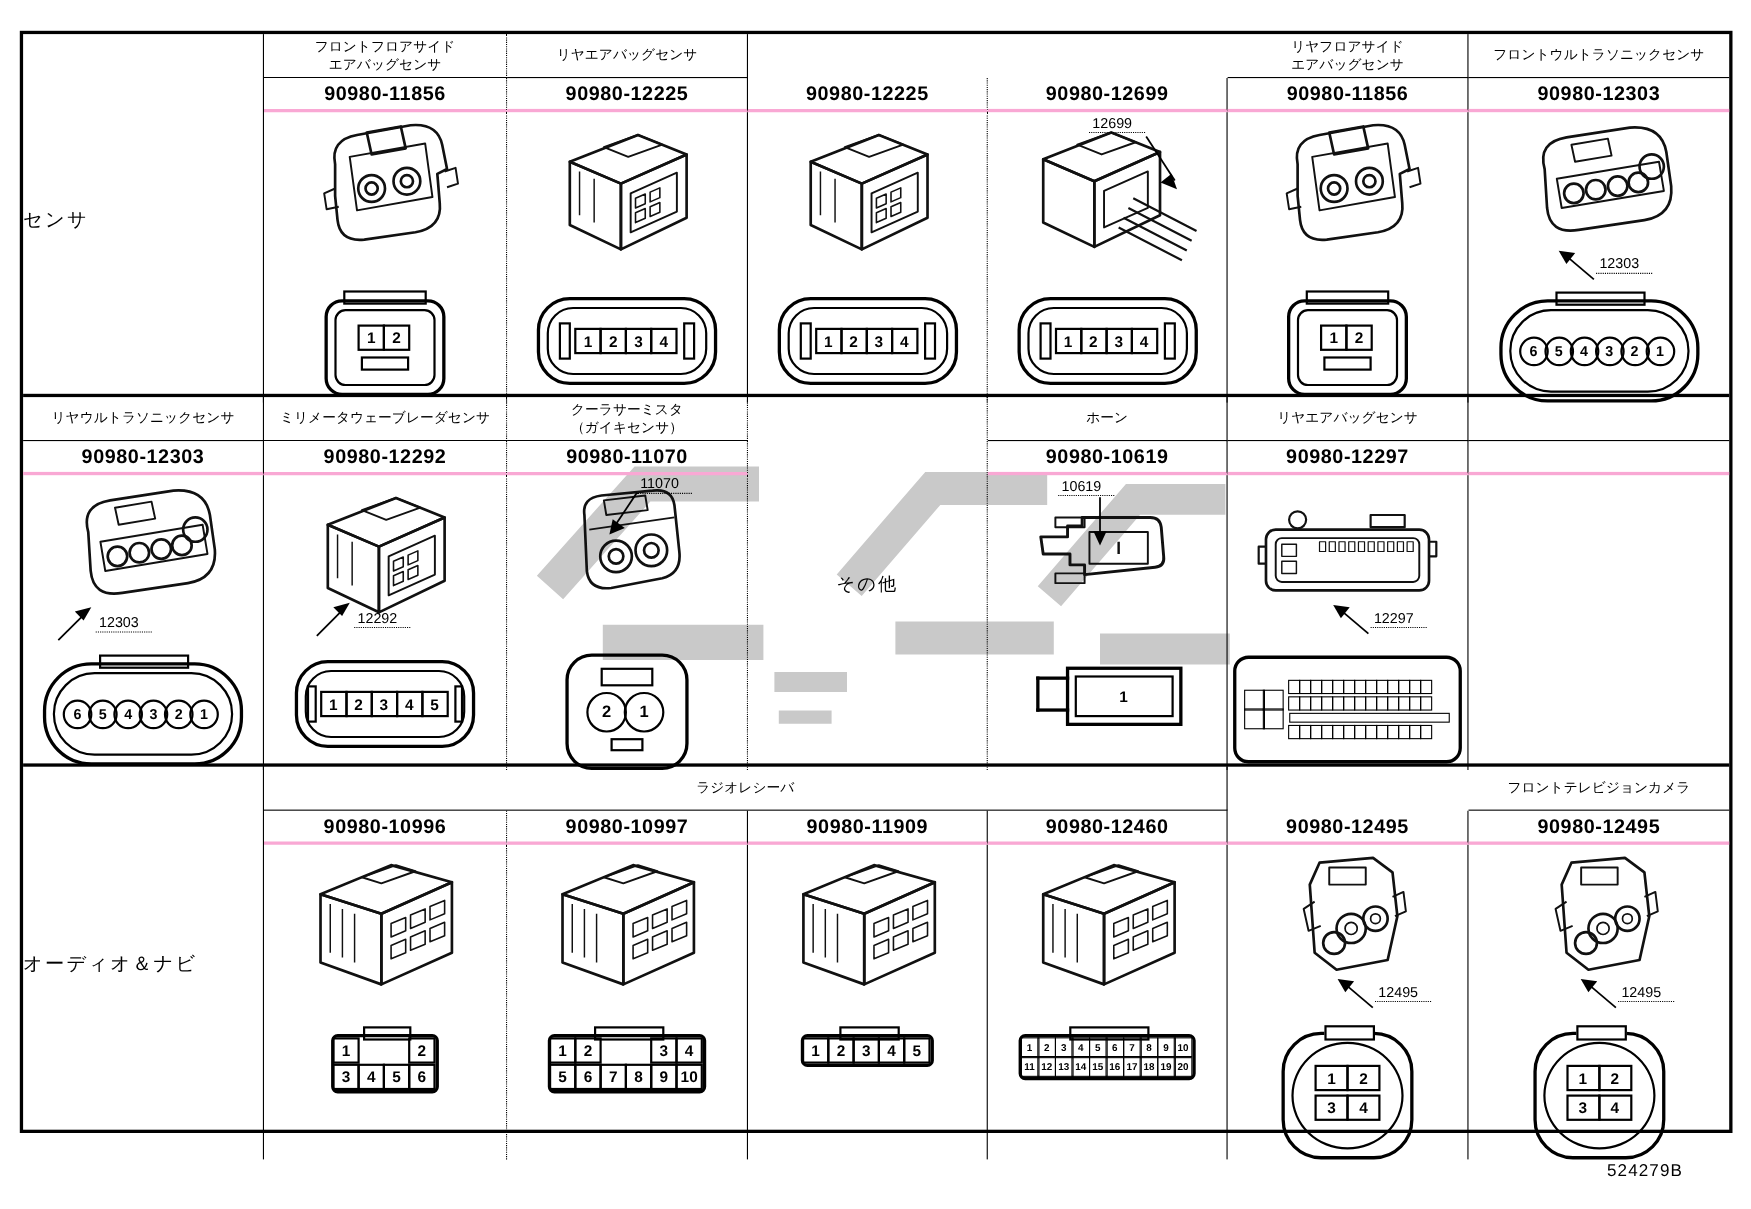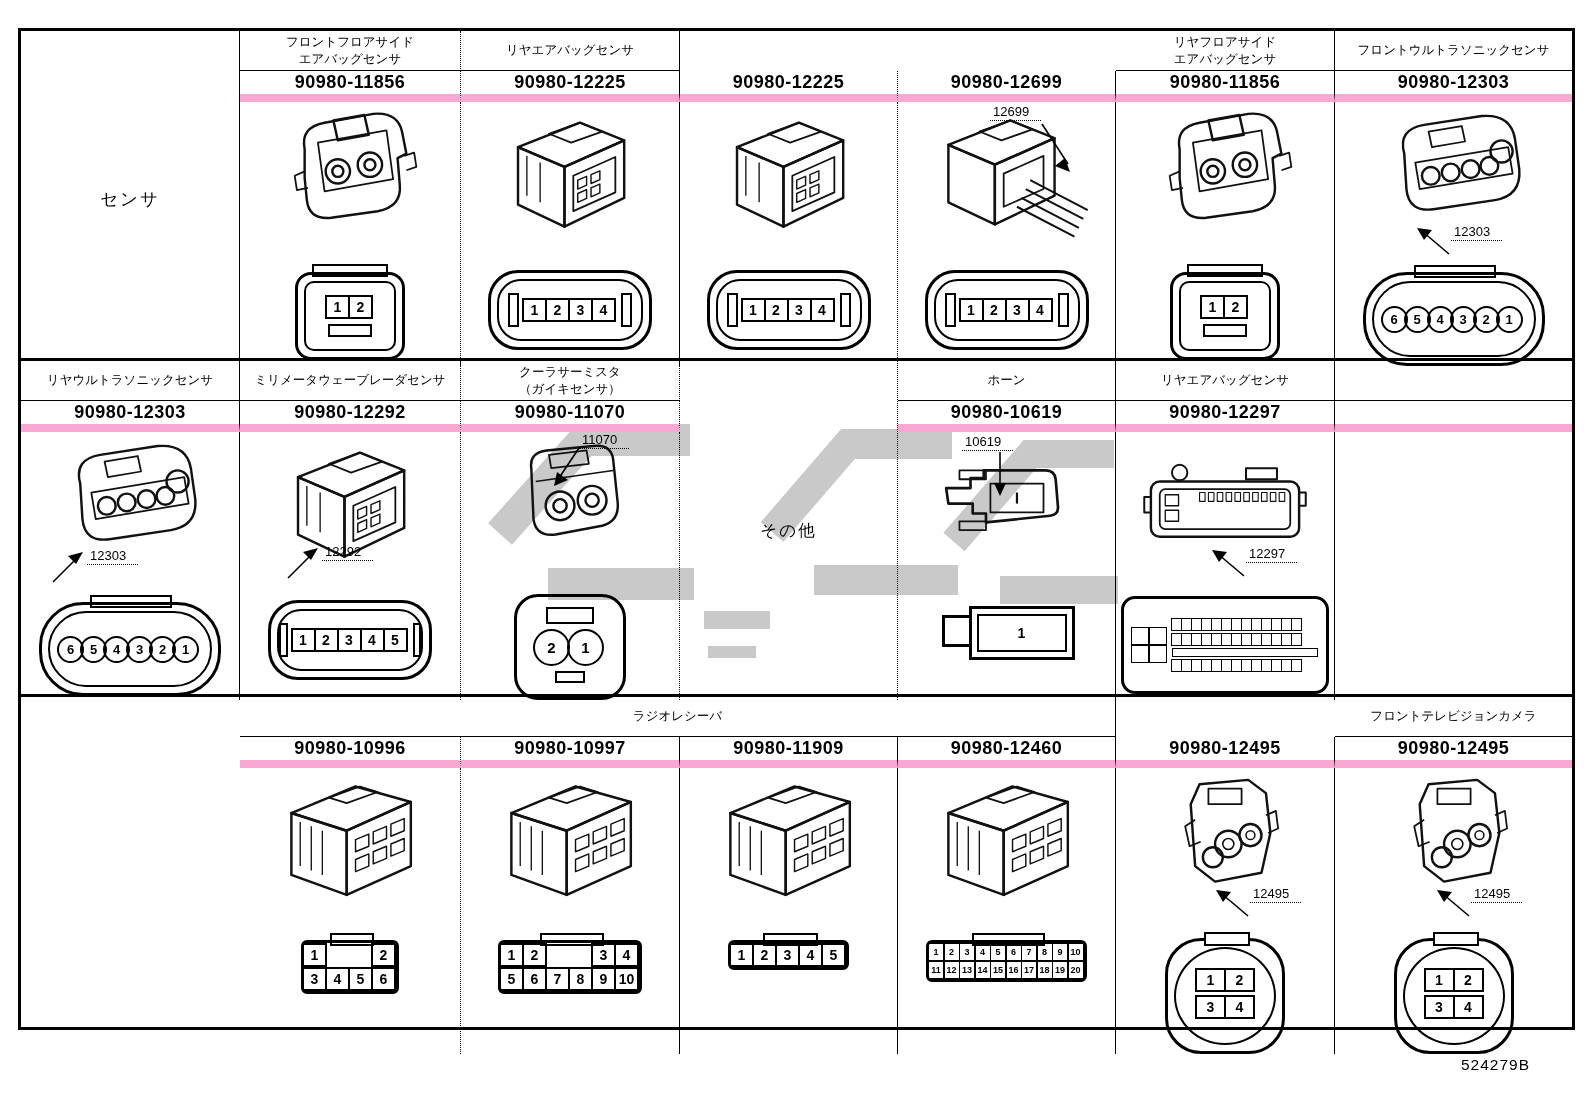--- a/index.html
+++ b/index.html
@@ -12,30 +12,30 @@
          display:flex;flex-direction:column;z-index:1;background:transparent}
   .band{display:grid;grid-template-columns:219px 221px 219px 218px 218px 219px 237px;}
   .band1{height:327px;grid-template-rows:40px 31px 1fr}
   .band2{height:333px;border-top:3px solid #000;grid-template-rows:40px 31px 1fr}
   .band3{height:333px;border-top:3px solid #000;grid-template-rows:40px 31px 1fr}
   .cell{position:relative;box-sizing:border-box;background:transparent}
   .br-s{border-right:1.5px solid #000}
   .br-d{border-right:1.5px dotted #000}
   .hdr{display:flex;align-items:center;justify-content:center;text-align:center;
        font-size:12.5px;line-height:1.35;border-bottom:1px solid #000;white-space:pre-line}
-  .pnum{display:flex;align-items:center;justify-content:center;border-bottom:8px solid #f9a8d4;
+  .pnum{display:flex;align-items:center;justify-content:center;border-bottom:3px solid #f9a8d4;
         font-weight:bold;font-size:18px;letter-spacing:.5px}
-  .rowlabel{display:flex;align-items:center;justify-content:center;font-size:17.5px;letter-spacing:2px}
+  .rowlabel{display:flex;align-items:center;font-size:17.5px;letter-spacing:2px}
   .otherlabel{display:flex;align-items:center;justify-content:center;font-size:16.5px;letter-spacing:2px}
   .draw{display:flex;flex-direction:column;align-items:center}
   .art{height:152px;width:100%;display:flex;align-items:center;justify-content:center;position:relative}
   .front{flex:1;width:100%;display:flex;align-items:flex-start;justify-content:center;padding-top:6px;box-sizing:border-box}
   .artsvg{stroke:#111;fill:none}
   
-  .callout{position:absolute;z-index:3;display:flex;align-items:flex-start}
+  .callout{position:absolute;z-index:3;display:flex;align-items:center}
   .co-label{font-size:13px;border-bottom:1.5px dotted #000;padding:0 12px 1px 3px;background:transparent}
   .arr .al{stroke:#000;stroke-width:1.6;fill:none}
   .arr .ah{fill:#000;stroke:none}
   .arr{flex:0 0 auto}
   .arr-abs{position:absolute}
   
   .prow{display:flex;justify-content:center}
   .pin{min-width:25px;height:24px;border:2px solid #000;margin-left:-2px;display:flex;align-items:center;
        justify-content:center;font-weight:bold;font-size:14px;box-sizing:border-box;padding:0 1px}
   .pin.blank{border-color:transparent}
@@ -537,20 +537,23 @@
                   <span class="mcell"></span>
                 </div>
               </div>
             </div>
           </div>
       </div>
       <div class="cell draw" style="grid-column:7;grid-row:3"></div>
     </div>
 
     <div class="band band3">
+      <div class="cell rowlabel br-s" style="grid-column:1;grid-row:1/4">
+        <span>オーディオ＆ナビ</span>
+      </div>
       <div class="cell hdr br-s" style="grid-column:2/6;grid-row:1">ラジオレシーバ</div>
       <div class="cell hdr" style="grid-column:7;grid-row:1">フロントテレビジョンカメラ</div>
 
       <div class="cell pnum br-d" style="grid-column:2;grid-row:2">90980-10996</div>
       <div class="cell pnum br-s" style="grid-column:3;grid-row:2">90980-10997</div>
       <div class="cell pnum br-s" style="grid-column:4;grid-row:2">90980-11909</div>
       <div class="cell pnum br-s" style="grid-column:5;grid-row:2">90980-12460</div>
       <div class="cell pnum br-s" style="grid-column:6;grid-row:2">90980-12495</div>
       <div class="cell pnum" style="grid-column:7;grid-row:2">90980-12495</div>
 

